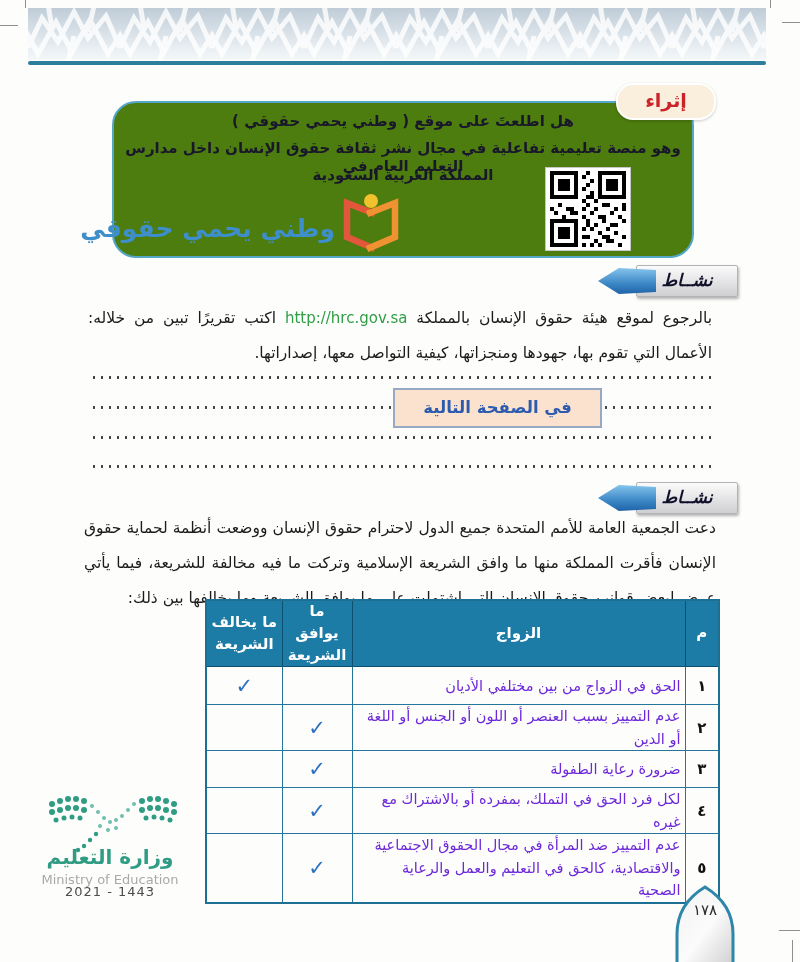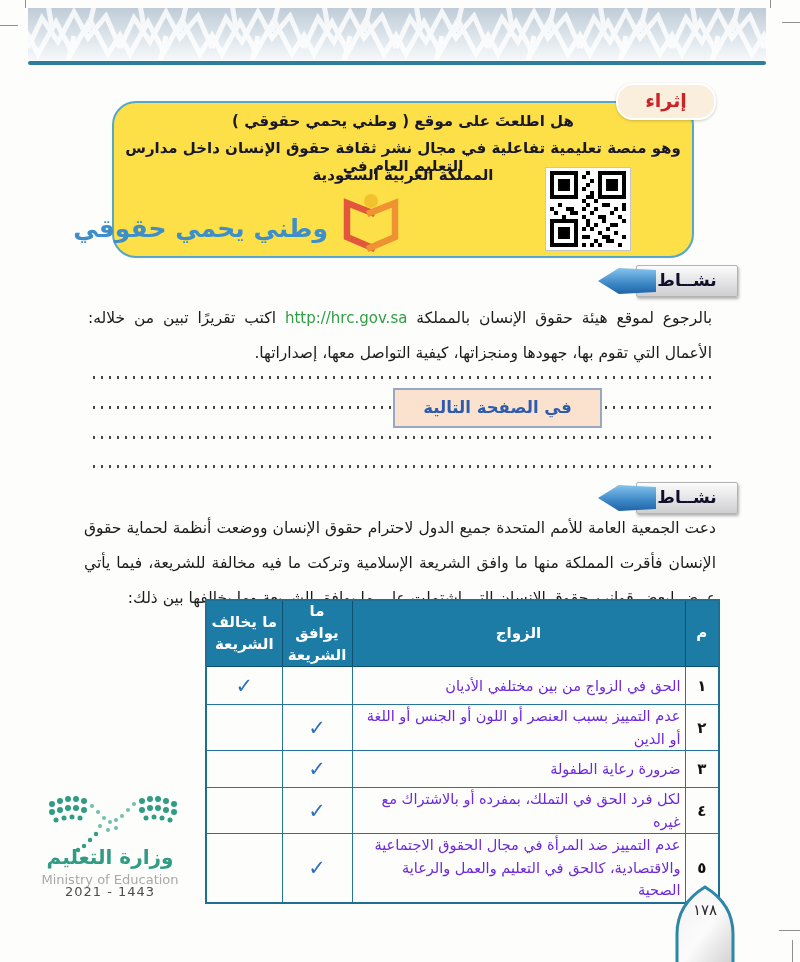--- a/index.html
+++ b/index.html
@@ -14,37 +14,37 @@
   .rule{position:absolute;left:28px;top:61px;width:738px;height:4px;background:#2d7d9d;border-radius:2px;}
   
   .enrich-tab{
     position:absolute;left:616px;top:83px;width:96px;height:33px;z-index:3;
     background:#faeedd;border:2px solid #ffffff;border-radius:17px;
     box-shadow:0 1px 3px rgba(0,0,0,.2);
     color:#cc2329;font-weight:bold;font-size:19px;line-height:31px;text-align:center;
   }
   .enrich-box{
     position:absolute;left:112px;top:101px;width:578px;height:153px;z-index:2;
-    background:#fde047;border:2.5px solid #54a7c6;border-radius:24px;
+    background:#4d7c0f;border:2.5px solid #54a7c6;border-radius:24px;
   }
   .enrich-line{position:absolute;width:100%;text-align:center;font-weight:bold;font-size:15px;color:#18182a;}
   .enrich-l1{top:9px;}
   .enrich-l2{top:36px;}
   .enrich-l3{top:63px;}
   .qr-card{
     position:absolute;left:545px;top:167px;width:84px;height:82px;z-index:4;
     background:#ffffff;border:1px solid #c6c6c6;display:flex;align-items:center;justify-content:center;
   }
   .book-icon{position:absolute;left:338px;top:191px;z-index:4;}
   .site-logo-text{
-    position:absolute;left:124px;top:214px;width:204px;z-index:4;
+    position:absolute;left:131px;top:214px;width:204px;z-index:4;
     color:#3e8ec9;font-weight:bold;font-size:25px;text-align:center;white-space:nowrap;
   }
   
-  .activity-tab{position:absolute;width:140px;height:32px;z-index:2;}
+  .activity-tab{position:absolute;width:140px;height:32px;z-index:2;font-style:italic;}
   .tab-body{
     position:absolute;right:0;top:0;width:100px;height:30px;border-radius:2px;
     background:linear-gradient(180deg,#fbfbfb 0%,#e3e3e5 55%,#cfcfd2 100%);
     border:1px solid #b3b3b6;box-shadow:1px 2px 3px rgba(0,0,0,.3);
     text-align:center;font-weight:bold;font-size:17px;color:#10102a;line-height:29px;z-index:1;
   }
   .tab-arrow{
     position:absolute;left:0;top:3px;width:58px;height:26px;z-index:2;
     background:linear-gradient(180deg,#85c4ec 0%,#3c87c6 60%,#1f64a8 100%);
     clip-path:polygon(0 50%,36% 0,100% 8%,100% 92%,36% 100%);

